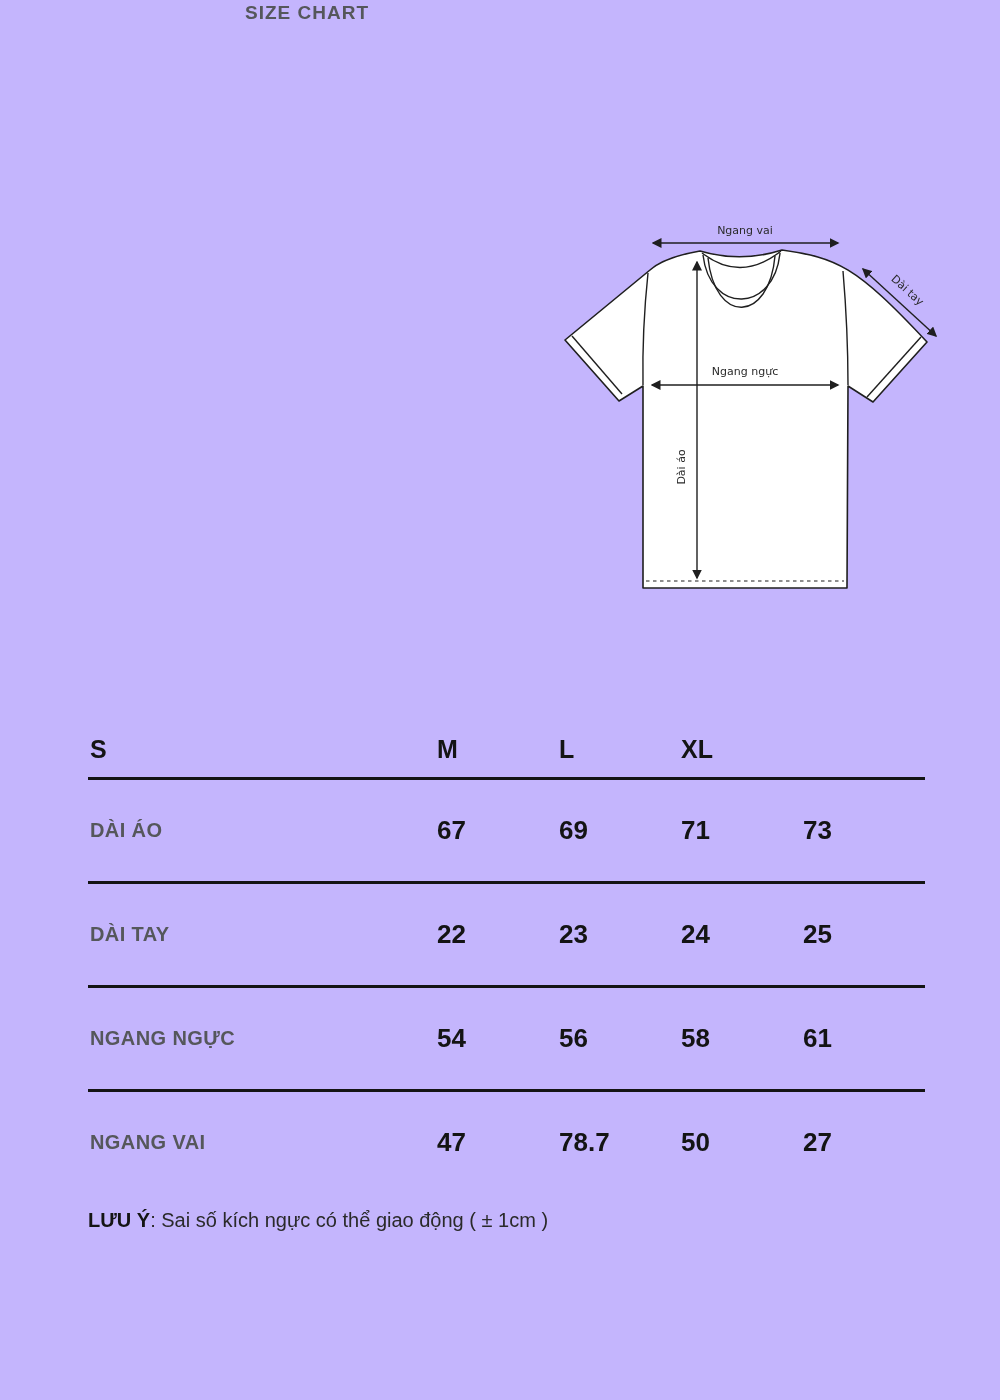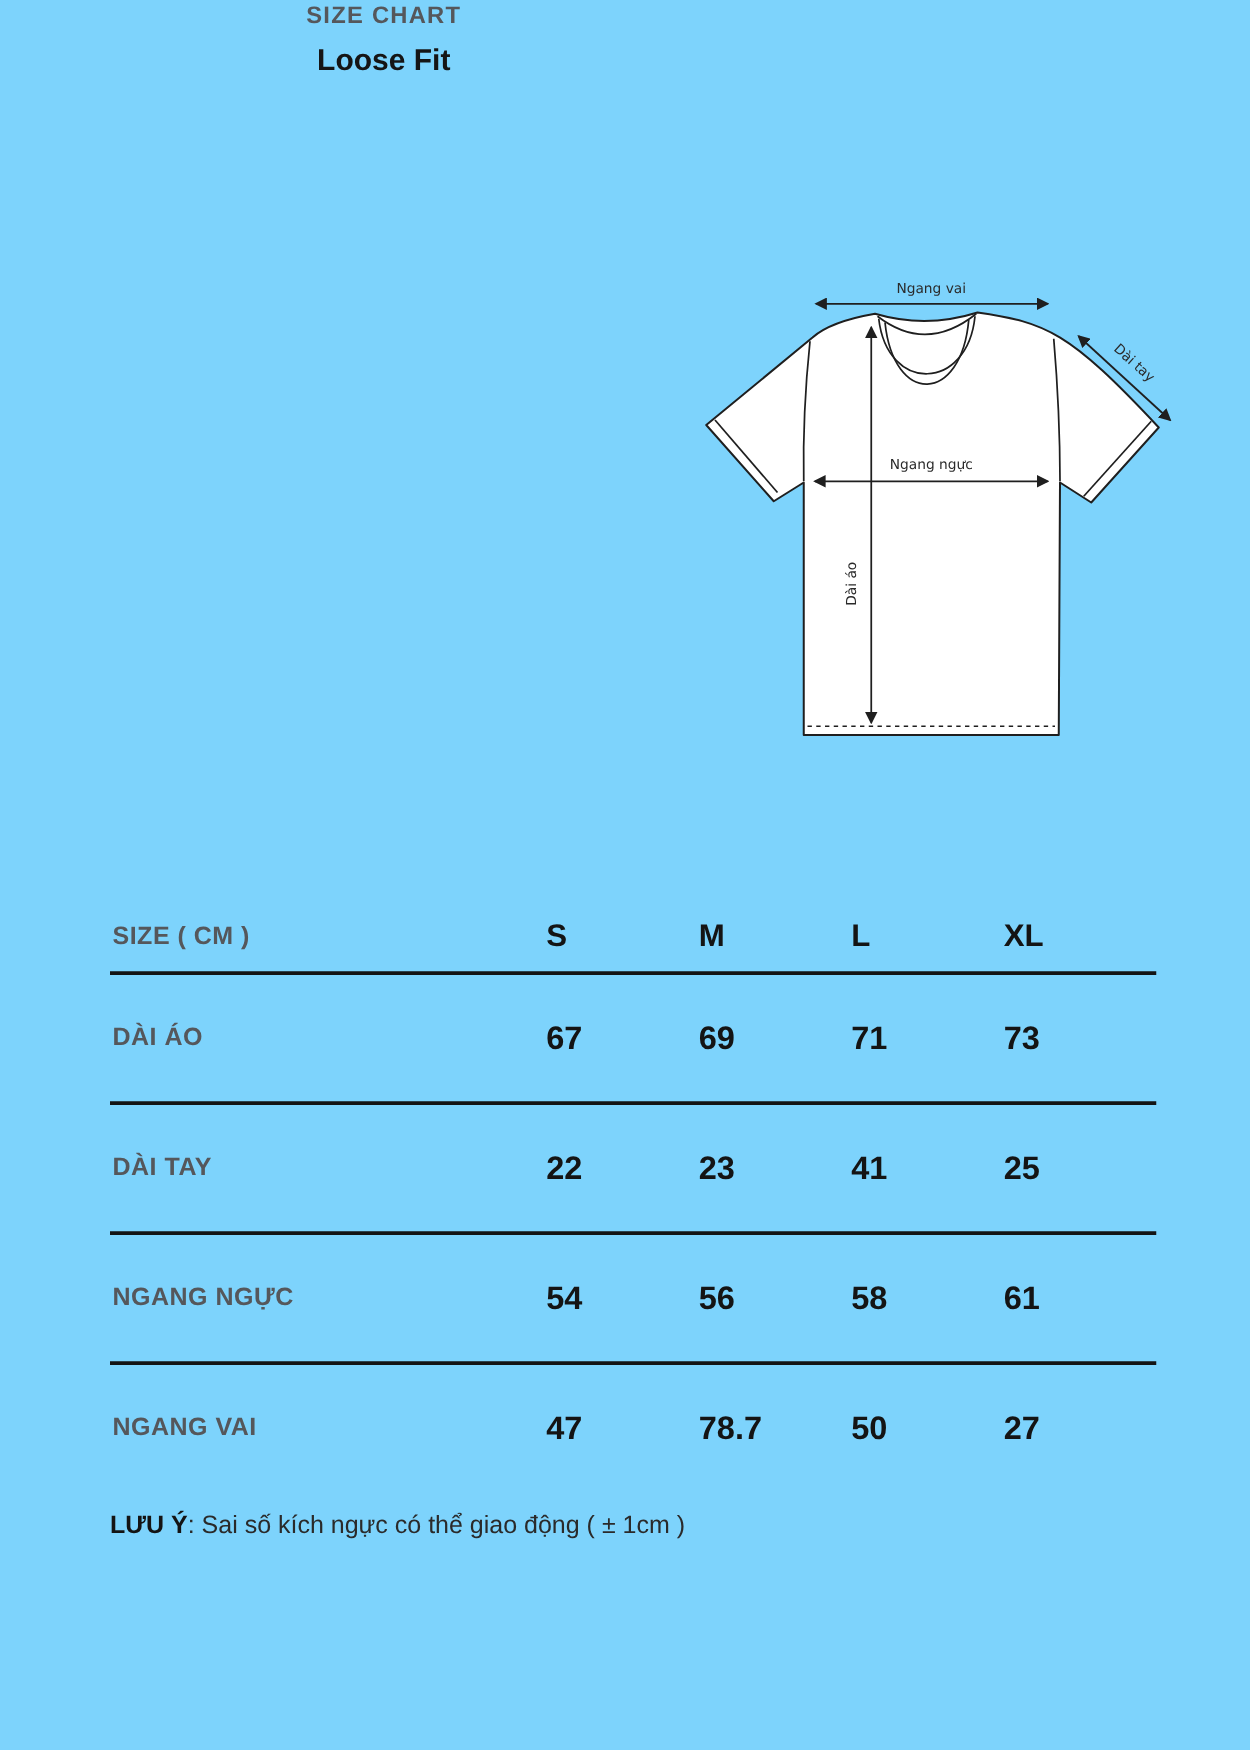--- a/index.html
+++ b/index.html
@@ -1,19 +1,19 @@
 <!DOCTYPE html>
 <html><head>
 <meta charset="utf-8">
 <style>
   html,body { margin:0; padding:0; background:#ffffff; }
   .canvas {
     position:relative;
     width:1000px; height:1400px;
-    background:#7dd3fc;
+    background:#c4b5fd;
     font-family:"Liberation Sans", sans-serif;
     color:#1a1a1a;
     overflow:hidden;
   }
 
   
   .title-block {
     position:absolute; left:0; top:390; width:614px;
     text-align:center;
   }
@@ -66,21 +66,20 @@
   }
   .note b { color:#141414; font-weight:bold; }
 </style>
 </head>
 <body>
 
 <div class="canvas">
 
   <div class="title-block">
     <div class="eyebrow">SIZE CHART</div>
-    <div class="fit-label">Loose Fit</div>
   </div>
 
   <div class="diagram">
     <svg width="410" height="410" viewBox="0 0 410 410">
       <defs>
         <marker id="arr" markerWidth="10" markerHeight="10" refX="8.5" refY="5" orient="auto" markerUnits="userSpaceOnUse">
           <path d="M0,0 L10,5 L0,10 Z" fill="#1f1f1f"></path>
         </marker>
         <marker id="arrS" markerWidth="10" markerHeight="10" refX="1.5" refY="5" orient="auto" markerUnits="userSpaceOnUse">
           <path d="M10,0 L0,5 L10,10 Z" fill="#1f1f1f"></path>
@@ -122,40 +121,39 @@
 
       <text class="diag-label" x="190" y="29" text-anchor="middle">Ngang vai</text>
       <text class="diag-label" x="190" y="170" text-anchor="middle">Ngang ngực</text>
       <text class="diag-label" text-anchor="middle" transform="translate(130,262) rotate(-90)">Dài áo</text>
       <text class="diag-label" text-anchor="middle" transform="translate(350,88) rotate(42)">Dài tay</text>
     </svg>
   </div>
 
   <div class="size-table">
     <div class="t-row head">
-      <div class="row-label">SIZE ( CM )</div>
       <div class="size-head">S</div>
       <div class="size-head">M</div>
       <div class="size-head">L</div>
       <div class="size-head">XL</div>
     </div>
 
     <div class="t-row data">
       <div class="row-label">DÀI ÁO</div>
       <div class="cell-val">67</div>
       <div class="cell-val">69</div>
       <div class="cell-val">71</div>
       <div class="cell-val">73</div>
     </div>
 
     <div class="t-row data">
       <div class="row-label">DÀI TAY</div>
       <div class="cell-val">22</div>
       <div class="cell-val">23</div>
-      <div class="cell-val">41</div>
+      <div class="cell-val">24</div>
       <div class="cell-val">25</div>
     </div>
 
     <div class="t-row data">
       <div class="row-label">NGANG NGỰC</div>
       <div class="cell-val">54</div>
       <div class="cell-val">56</div>
       <div class="cell-val">58</div>
       <div class="cell-val">61</div>
     </div>

